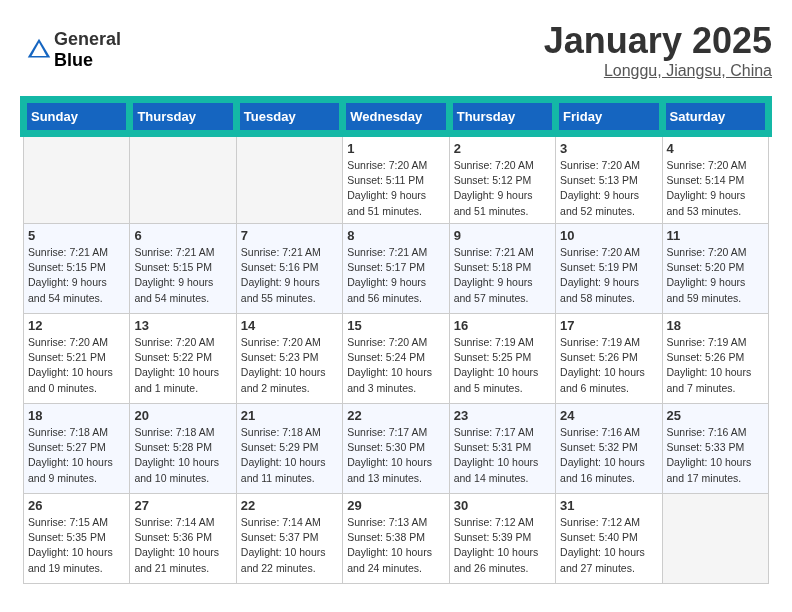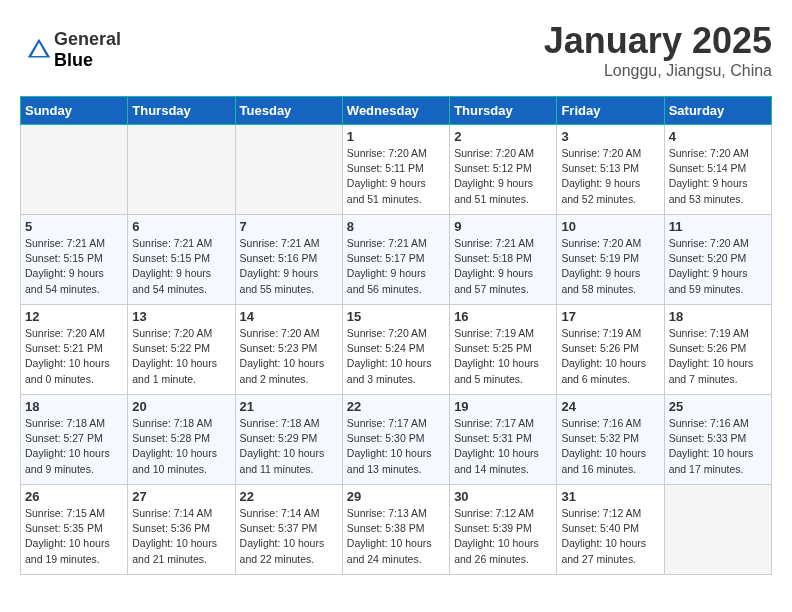--- a/index.html
+++ b/index.html
@@ -39,34 +39,35 @@
       text-align: right;
     }
     .month-title {
       font-size: 36px;
       font-weight: bold;
       color: #333;
     }
     .location-title {
       font-size: 16px;
       color: #555;
+      text-decoration: underline;
     }
     table {
       width: 100%;
       border-collapse: collapse;
       table-layout: fixed;
     }
     th {
       background-color: #1565c0;
       color: #fff;
       font-size: 13px;
       font-weight: bold;
       padding: 6px 4px;
       text-align: left;
-      border: 1px solid #14b8a6;
+      border: 7px solid #14b8a6;
     }
     td {
       border: 1px solid #ccc;
       vertical-align: top;
       padding: 4px;
       font-size: 10.5px;
       color: #333;
       height: 90px;
       background: #fff;
     }
@@ -212,21 +213,21 @@
         </td>
         <td>
           <span class="day-number">21</span>
           <div class="day-info">Sunrise: 7:18 AM<br>Sunset: 5:29 PM<br>Daylight: 10 hours and 11 minutes.</div>
         </td>
         <td>
           <span class="day-number">22</span>
           <div class="day-info">Sunrise: 7:17 AM<br>Sunset: 5:30 PM<br>Daylight: 10 hours and 13 minutes.</div>
         </td>
         <td>
-          <span class="day-number">19</span>
+          <span class="day-number">23</span>
           <div class="day-info">Sunrise: 7:17 AM<br>Sunset: 5:31 PM<br>Daylight: 10 hours and 14 minutes.</div>
         </td>
         <td>
           <span class="day-number">24</span>
           <div class="day-info">Sunrise: 7:16 AM<br>Sunset: 5:32 PM<br>Daylight: 10 hours and 16 minutes.</div>
         </td>
         <td>
           <span class="day-number">25</span>
           <div class="day-info">Sunrise: 7:16 AM<br>Sunset: 5:33 PM<br>Daylight: 10 hours and 17 minutes.</div>
         </td>

